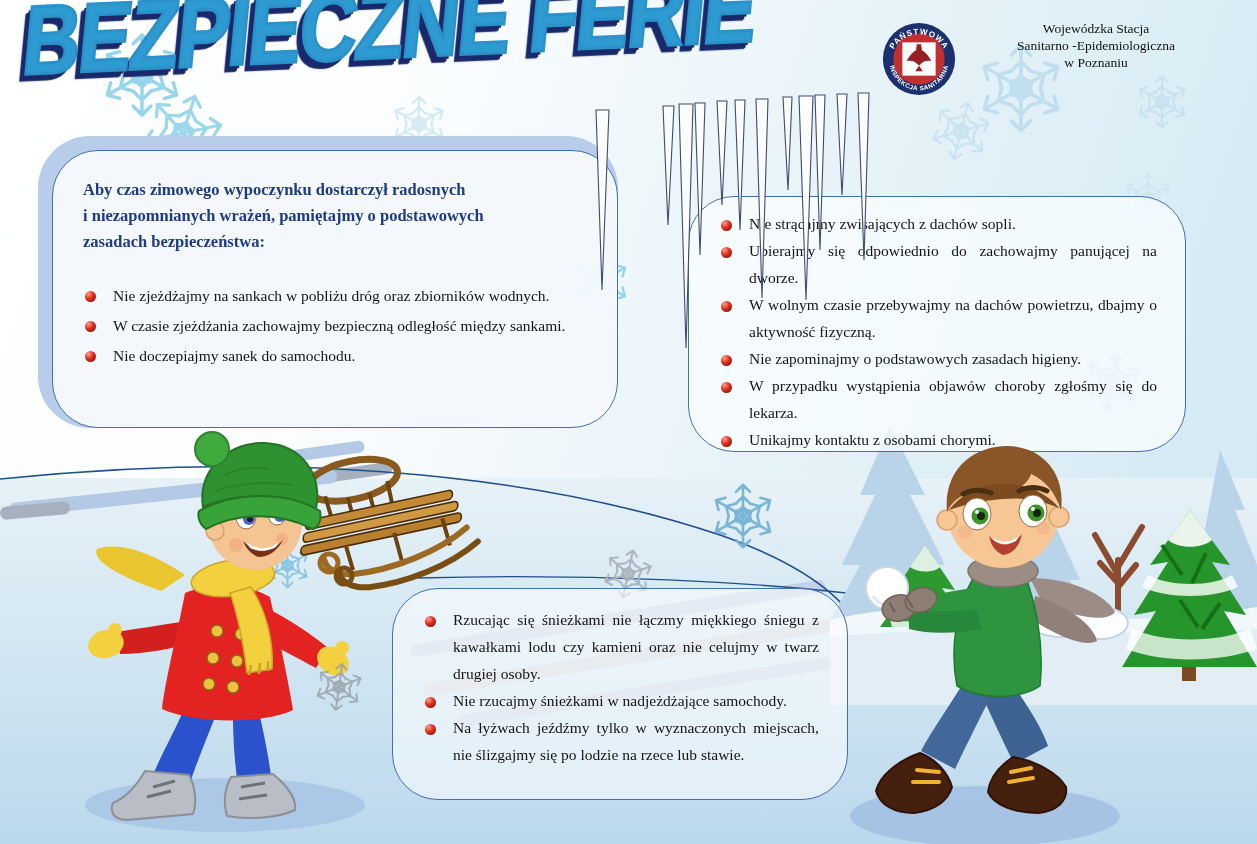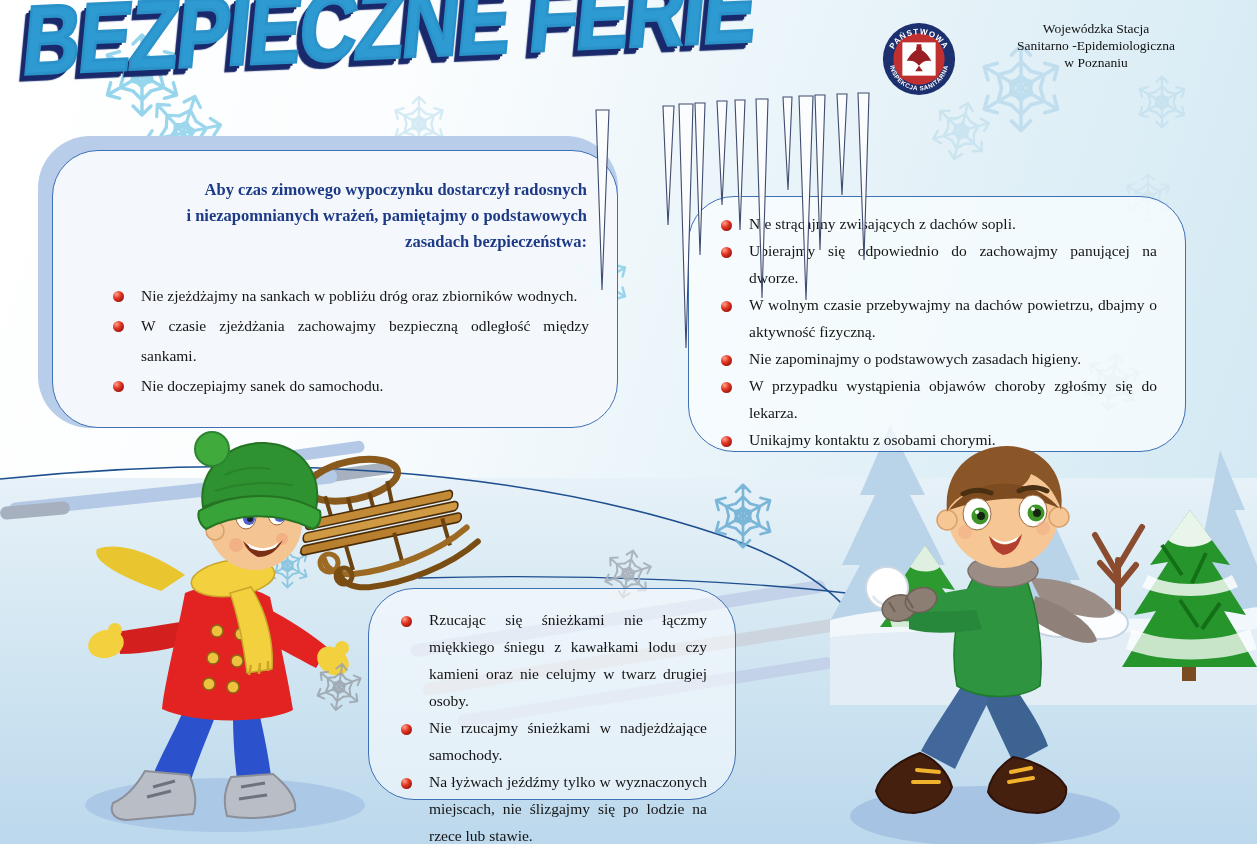--- a/index.html
+++ b/index.html
@@ -13,30 +13,30 @@
     background:linear-gradient(180deg,#e7f1f8 0%,#d7e9f3 35%,#c6dfef 75%,#bcd8ec 100%);}
   .streak{border-radius:7px;z-index:8;}
   .navy-lines{left:0;top:0;width:1257px;height:844px;z-index:10;pointer-events:none;}
 
   
   .box{border:1.5px solid #3f6fb5;border-radius:46px;box-sizing:border-box;z-index:30;}
   .box-left{left:52px;top:150px;width:566px;height:278px;background:rgba(255,255,255,.85);}
   .box-left-backdrop{left:38px;top:136px;width:580px;height:292px;border-radius:52px;
     background:#b7cde9;z-index:28;}
   .box-right{left:688px;top:196px;width:498px;height:256px;background:rgba(250,253,255,.74);}
-  .box-bottom{left:368px;top:588px;width:368px;height:212px;background:rgba(252,254,255,.58);}
+  .box-bottom{left:392px;top:588px;width:456px;height:212px;background:rgba(252,254,255,.58);}
 
   .box-header{padding:26px 30px 0 30px;font-weight:bold;font-size:16.5px;line-height:26px;
-    color:#1d3a86;text-align:right;white-space:pre-line;}
+    color:#1d3a86;text-align:left;white-space:pre-line;}
   .bullets{margin:0;padding:0 28px 0 24px;color:#141414;}
   .row{display:flex;}
   .bullet-dot{flex:0 0 11px;width:11px;height:11px;border-radius:50%;margin:10px 17px 0 8px;
     background:radial-gradient(circle at 32% 28%,#ffa28c 0%,#e23524 40%,#8d1008 85%,#650a04 100%);}
   .bullet-text{flex:1;text-align:justify;}
-  .box-left .bullets{margin-top:26px;font-size:15.5px;line-height:30px;margin-left:28px;}
+  .box-left .bullets{margin-top:26px;font-size:15.5px;line-height:30px;}
   .box-right .bullets{padding-top:13px;font-size:15.5px;line-height:27px;}
   .box-bottom .bullets{padding-top:17px;font-size:15.5px;line-height:27px;}
 
   
   .title{left:16px;top:8px;width:880px;height:150px;z-index:20;white-space:nowrap;
     font-family:"Liberation Sans",sans-serif;font-weight:bold;font-size:80px;letter-spacing:-2px;
     color:#2d9ad2;-webkit-text-stroke:2.5px #2b92c9;
     text-shadow:-3px 3px 0 #19296b,-5px 5px 0 #19296b,-6px 6px 1px #182868;
     transform:rotate(-2.6deg) skewX(-8deg) scale(1.0,1.22);transform-origin:40px 110px;}
 

